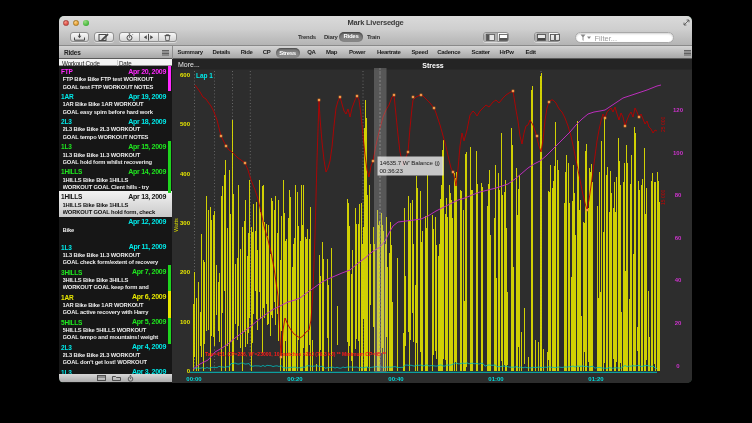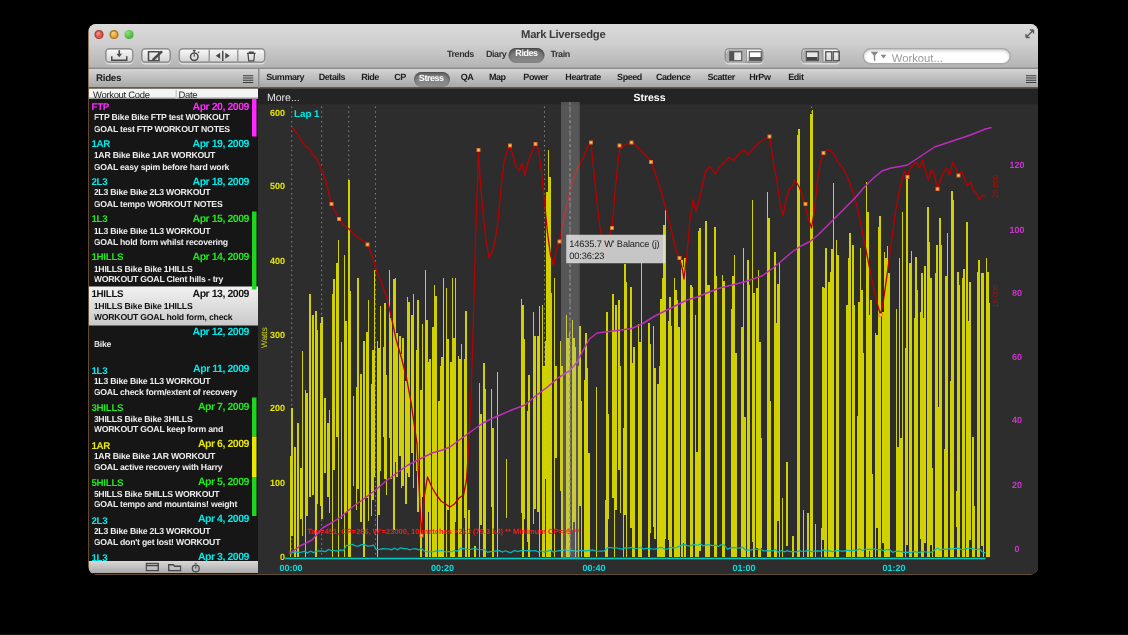--- a/index.html
+++ b/index.html
@@ -1,15 +1,15 @@
 <!DOCTYPE html>
 <html><head><meta charset="utf-8"><style>
 *{margin:0;padding:0;box-sizing:border-box}
 body{width:752px;height:423px;background:#000;font-family:"Liberation Sans",sans-serif;position:relative;overflow:hidden}
-#win{position:absolute;left:59px;top:16px;width:633px;height:367px;border-radius:5px;overflow:hidden;background:#fdba74}
+#win{position:absolute;left:59px;top:16px;width:633px;height:367px;border-radius:5px;overflow:hidden;background:#14532d}
 .seg{position:absolute;height:10px;top:0;border:1px solid #909090;border-radius:3px;background:linear-gradient(#f8f8f8,#e8e8e8 45%,#d4d4d4);box-shadow:0 1px 0 rgba(255,255,255,.5)}
 svg{display:block}
 </style></head>
 <body>
 <div id="win">
 
   <div style="position:absolute;left:0;top:0;width:633px;height:14px;background:linear-gradient(#dadada,#cecece)">
     <div style="position:absolute;left:4px;top:4px;width:5.5px;height:5.5px;border-radius:50%;background:radial-gradient(circle at 35% 30%,#f5998c,#e2574d 60%,#c94a42);border:0.5px solid #a8423c"></div>
     <div style="position:absolute;left:14px;top:4px;width:5.5px;height:5.5px;border-radius:50%;background:radial-gradient(circle at 35% 30%,#f8d08a,#eca83e 60%,#cd8c2e);border:0.5px solid #a87a22"></div>
     <div style="position:absolute;left:24px;top:4px;width:5.5px;height:5.5px;border-radius:50%;background:radial-gradient(circle at 35% 30%,#97dd80,#4fba44 60%,#3d9a34"></div>
@@ -74,21 +74,21 @@
           <rect x="0.5" y="0.5" width="4" height="6" fill="none" stroke="#555" stroke-width="0.9"></rect>
           <rect x="5.5" y="0.5" width="4" height="6" fill="none" stroke="#555" stroke-width="0.9"></rect>
         </svg>
       <div style="position:absolute;left:13px;top:0;width:1px;height:9px;background:#9a9a9a"></div>
     </div>
     <div style="position:absolute;left:515.5px;top:1.5px;width:99px;height:11.5px;border-radius:6px;background:#fff;border:1px solid #a8a8a8;box-shadow:inset 0 1px 2px rgba(0,0,0,.18)">
       <svg width="12" height="8" viewBox="0 0 12 8" style="position:absolute;left:4px;top:1.5px">
           <path d="M0.5 0.5h5L3.5 3v4L2.5 6V3z" fill="#888"></path>
           <path d="M7 2.5l2 2.5 2-2.5z" fill="#888"></path>
         </svg>
-      <div style="position:absolute;left:19px;top:1.5px;font-size:7.5px;color:#9a9a9a">Workout...</div>
+      <div style="position:absolute;left:19px;top:1.5px;font-size:7.5px;color:#9a9a9a">Filter...</div>
     </div>
   </div>
 
   <div style="position:absolute;left:0;top:30px;width:633px;height:13px;background:linear-gradient(#d4d4d4,#a8a8a8);border-bottom:1px solid #5a5a5a">
     <div style="position:absolute;left:5px;top:3px;font-size:6.5px;letter-spacing:-0.2px;font-weight:bold;color:#222">Rides</div>
     <svg width="7" height="6" viewBox="0 0 7 6" style="position:absolute;left:103px;top:3.5px">
         <path d="M0 0.5h7M0 2h7M0 3.5h7M0 5h7" stroke="#3a3a3a" stroke-width="0.7"></path>
       </svg>
     <div style="position:absolute;left:112.5px;top:0;width:1px;height:13px;background:#8e8e8e"></div>
     <div style="position:absolute;left:118.5px;top:2.5px;font-size:6px;letter-spacing:-0.3px;font-weight:bold;color:#1c1c1c">Summary</div>

